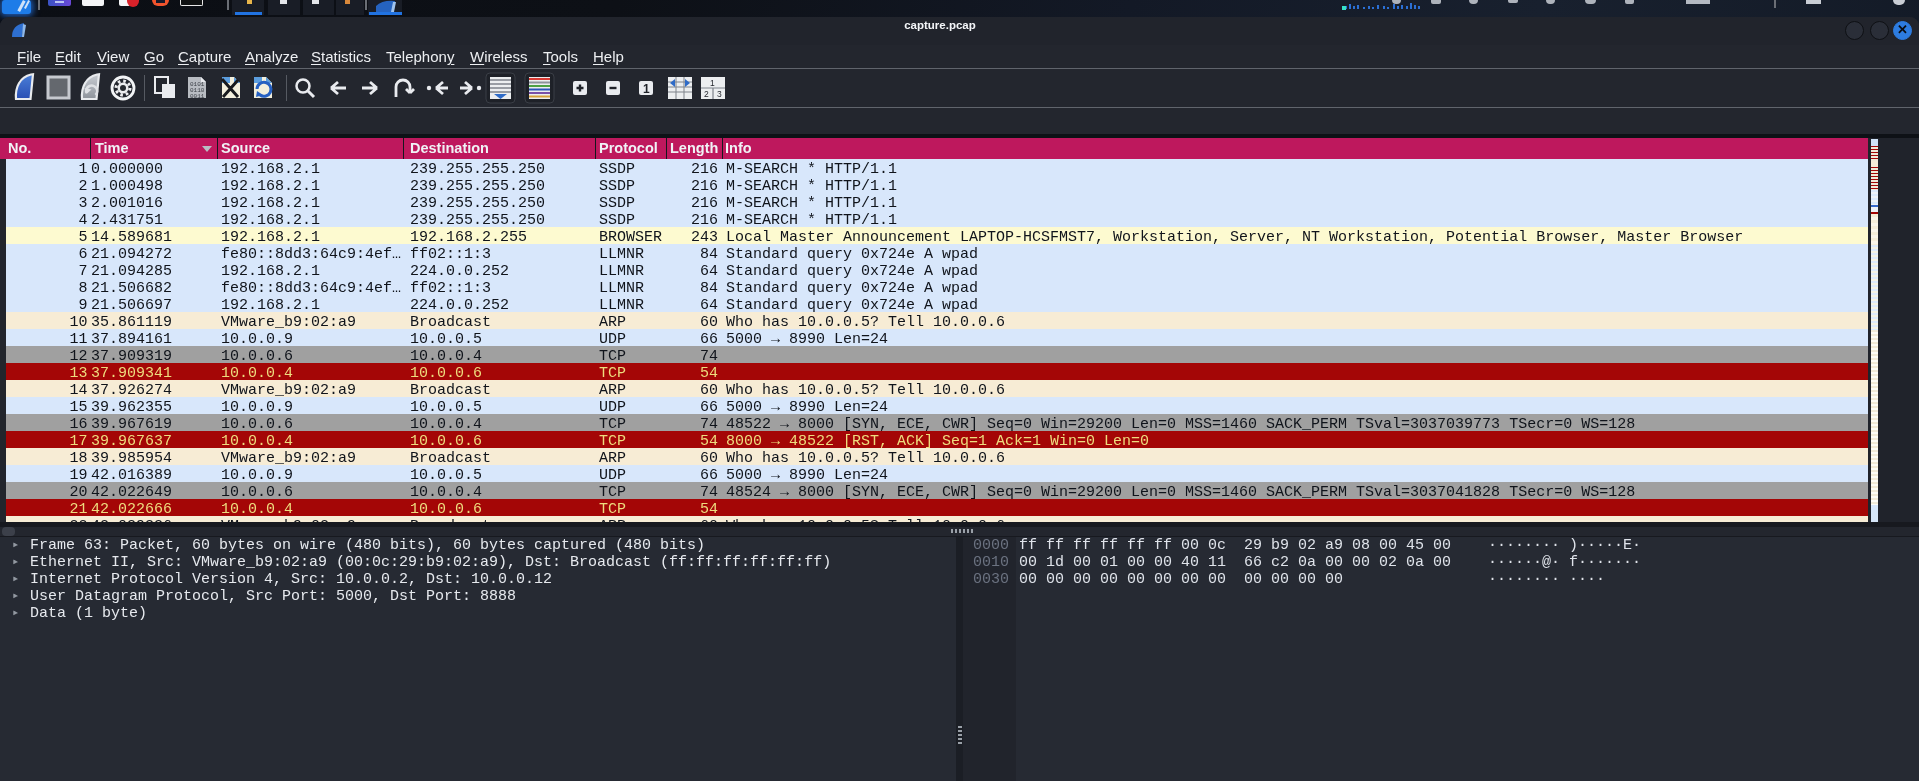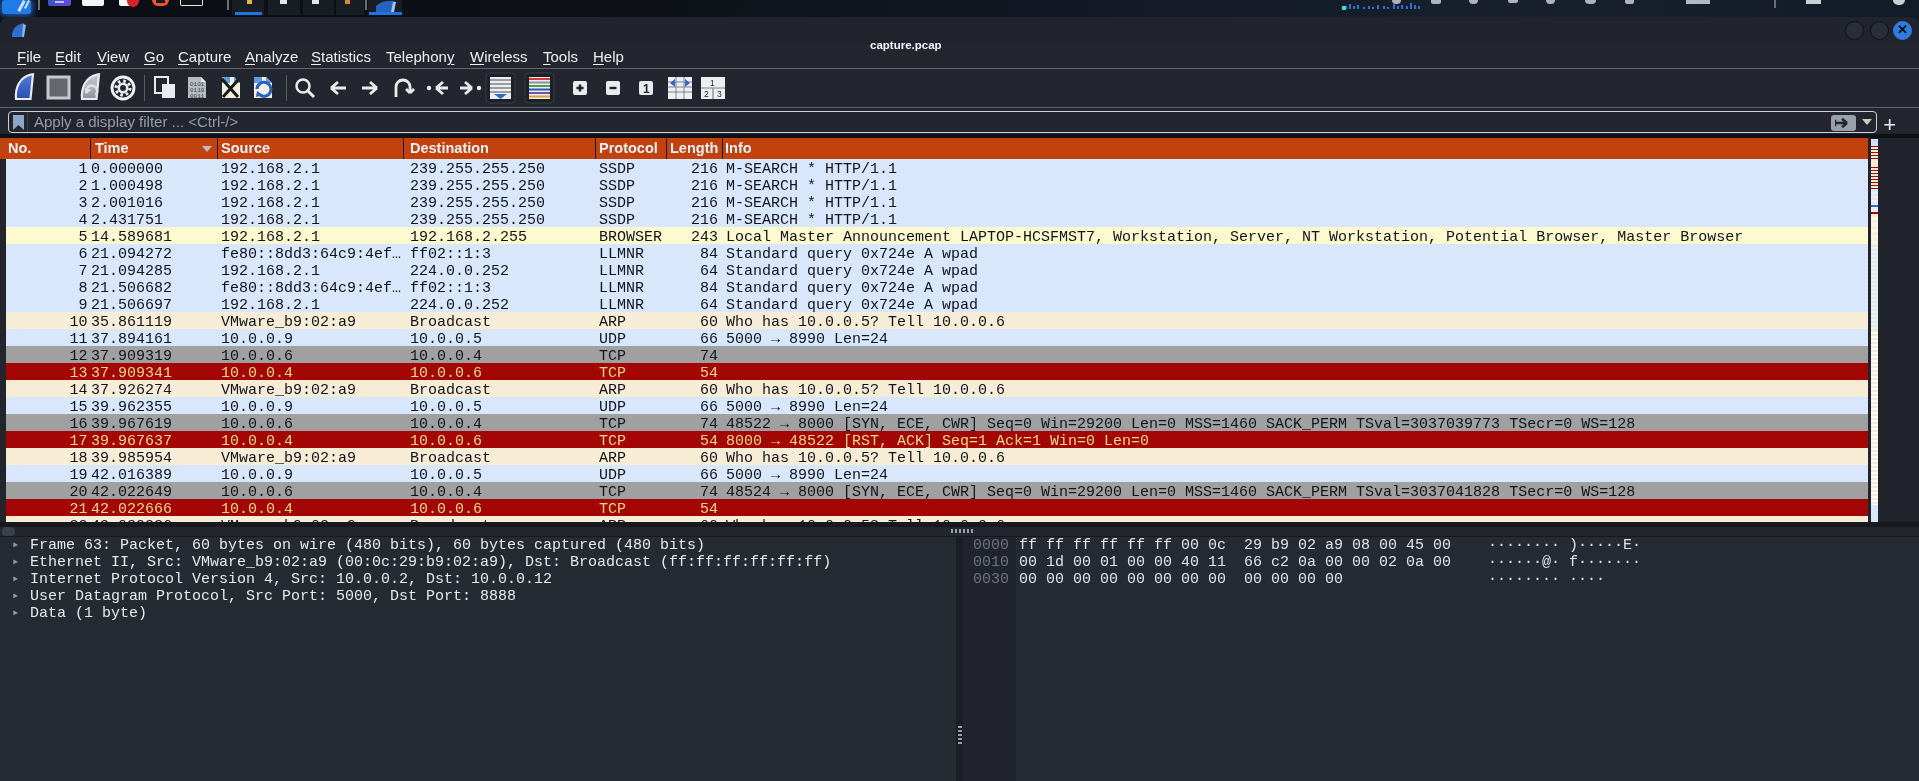--- a/index.html
+++ b/index.html
@@ -8,21 +8,21 @@
 body{font-family:"Liberation Sans",sans-serif;background:#10131a;position:relative}
 #desktop{position:absolute;inset:0;background:linear-gradient(100deg,#0b0e14 0%,#0d1016 30%,#131926 55%,#18202e 75%,#121925 100%)}
 
 #taskbar{position:absolute;left:0;top:0;width:1919px;height:17px}
 .tsep{position:absolute;top:0;width:2px;height:10px;background:#6a6e75}
 .tbtn{position:absolute;top:0;height:15px;background:#191d26}
 .tul{position:absolute;top:12px;height:3px;background:#2173e2}
 
 #win{position:absolute;left:0;top:17px;width:1919px;height:764px;background:#23262e;border-radius:9px 9px 0 0}
 #titlebar{position:absolute;left:0;top:0;width:100%;height:28px;background:#21242c;border-radius:9px 9px 0 0}
-#title{position:absolute;left:870px;top:22px;width:140px;text-align:left;color:#f3f5f8;font-size:11.5px;font-weight:700}
+#title{position:absolute;left:870px;top:2px;width:140px;text-align:center;color:#f3f5f8;font-size:11.5px;font-weight:700}
 .wbtn{position:absolute;top:3.5px;width:19px;height:19px;border-radius:50%;background:#2a2e38;border:1.5px solid #0e1014}
 #wclose{background:#2d7ce0;border-color:#2d7ce0;color:#0a0c10;text-align:center;font-weight:700;font-size:13px;line-height:16px}
 
 #menubar{position:absolute;left:0;top:28px;width:100%;height:23px;color:#edeff2;font-size:15px}
 #menubar span{position:absolute;top:3px}
 #menubar i{font-style:normal;text-decoration:underline;text-underline-offset:2px;text-decoration-thickness:1px}
 .hline1{position:absolute;left:0;top:51px;width:100%;height:1px;background:#60646c}
 
 #toolbar{position:absolute;left:0;top:52px;width:100%;height:38px}
 #toolbar svg{position:absolute;top:0;left:0}
@@ -30,21 +30,21 @@
 
 #filterbar{position:absolute;left:0;top:91px;width:100%;height:31px}
 #finput{position:absolute;left:8px;top:2.5px;width:1869px;height:22px;background:#23262e;border:1px solid #cdd1d8;border-radius:4px}
 #fbook{position:absolute;left:0;top:0;width:19px;height:20px;border-right:1px solid #3a3e46}
 #fph{position:absolute;left:25px;top:1px;color:#989da6;font-size:15px}
 #fgo{position:absolute;right:20px;top:3.5px;width:25px;height:16px;background:#9aa0a9;border-radius:3px}
 #fdrop{position:absolute;right:4px;top:7.5px;width:0;height:0;border-left:5px solid transparent;border-right:5px solid transparent;border-top:6px solid #c9cdbe}
 #fplus{position:absolute;right:23px;top:4px;color:#e8eaee;font-size:22px;font-weight:400}
 
 #plist{position:absolute;left:0;top:121px;width:100%;height:384px;background:#20232b}
-#phead{position:absolute;left:0;top:0;width:1868px;height:21px;background:#c2410c;color:#f0f2f6;font-size:14.5px;font-weight:700}
+#phead{position:absolute;left:0;top:0;width:1868px;height:21px;background:#be185d;color:#f0f2f6;font-size:14.5px;font-weight:700}
 #phead span{position:absolute;top:0;line-height:21px}
 .hsep{position:absolute;top:0;width:1px;height:21px;background:#15171d}
 #sortarrow{position:absolute;left:202px;top:8px;width:0;height:0;border-left:5px solid transparent;border-right:5px solid transparent;border-top:6px solid #b9bdc4}
 #rows{position:absolute;left:0;top:21px;width:1868px;height:363px;overflow:hidden;font-family:"Liberation Mono",monospace;font-size:15px}
 .row{position:relative;width:1868px;height:17px;color:#10141b}
 .row span{position:absolute;top:2px;line-height:17px;white-space:pre}
 .row.b{background:#d8e7fb}
 .row.y{background:#fdfad0}
 .row.c{background:#f7ecd5}
 .row.g{background:#a0a0a0}
@@ -275,37 +275,20 @@
 
 <rect x="701" y="8" width="24" height="22" fill="#eceef0"></rect>
 <path d="M701,19 h24 M713,19 v11" stroke="#7e838b" stroke-width="1.2" fill="none"></path>
 <text x="710" y="17" font-size="8.5" fill="#1e2128" font-family="Liberation Sans,sans-serif">1</text>
 <text x="704" y="28" font-size="8.5" fill="#1e2128" font-family="Liberation Sans,sans-serif">2</text>
 <text x="717" y="28" font-size="8.5" fill="#1e2128" font-family="Liberation Sans,sans-serif">3</text>
 </svg>
       </div>
   <div class="hline2"></div>
   <div style="position:absolute;left:0;top:117px;width:100%;height:4px;background:#0e1116"></div>
-  <div id="filterbar">
-    <div id="finput">
-      <div id="fbook">
-            <svg width="11" height="15" viewBox="0 0 11 15" style="position:absolute;left:4px;top:3px">
-              <path d="M0,0 h11 v15 l-5.5,-5 L0,15 Z" fill="#8ba6c7"></path>
-            </svg>
-          </div>
-      <div id="fph">Apply a display filter ... &lt;Ctrl-/&gt;</div>
-      <div id="fgo">
-            <svg width="17" height="10" viewBox="0 0 17 10" style="position:absolute;left:4px;top:3px">
-              <path d="M0,5 h12 M12,5 l-5,-4.2 M12,5 l-5,4.2 M0,1.8 v6.4" stroke="#23262e" stroke-width="2.6" fill="none"></path>
-            </svg>
-          </div>
-      <div id="fdrop"></div>
-    </div>
-    <div id="fplus">+</div>
-  </div>
   <div id="plist">
     <div id="phead">
           <span style="left:8px">No.</span>
           <span style="left:95px">Time</span>
           <span style="left:221px">Source</span>
           <span style="left:410px">Destination</span>
           <span style="left:599px">Protocol</span>
           <span style="left:670px">Length</span>
           <span style="left:725px">Info</span>
           <div id="sortarrow"></div>

